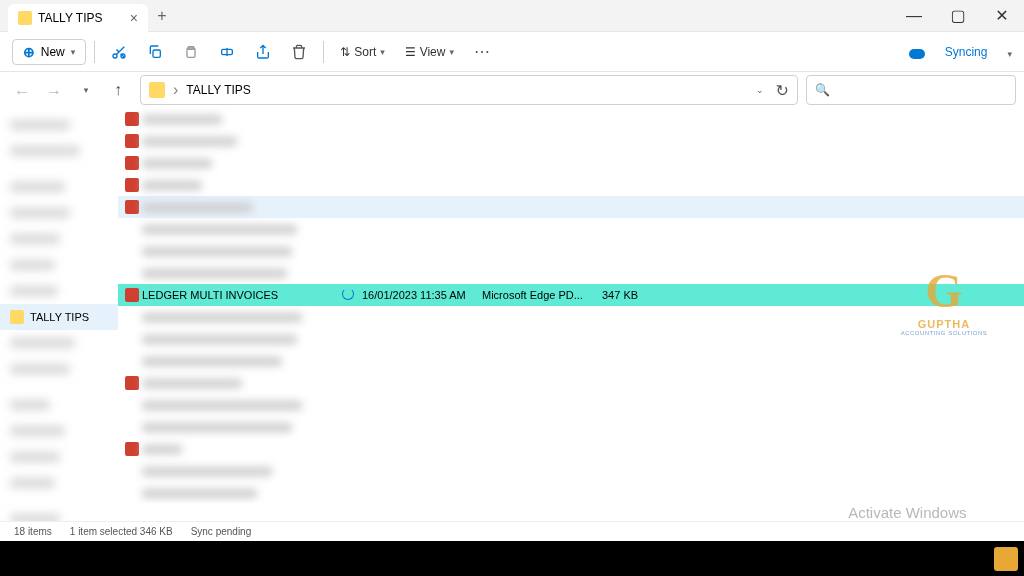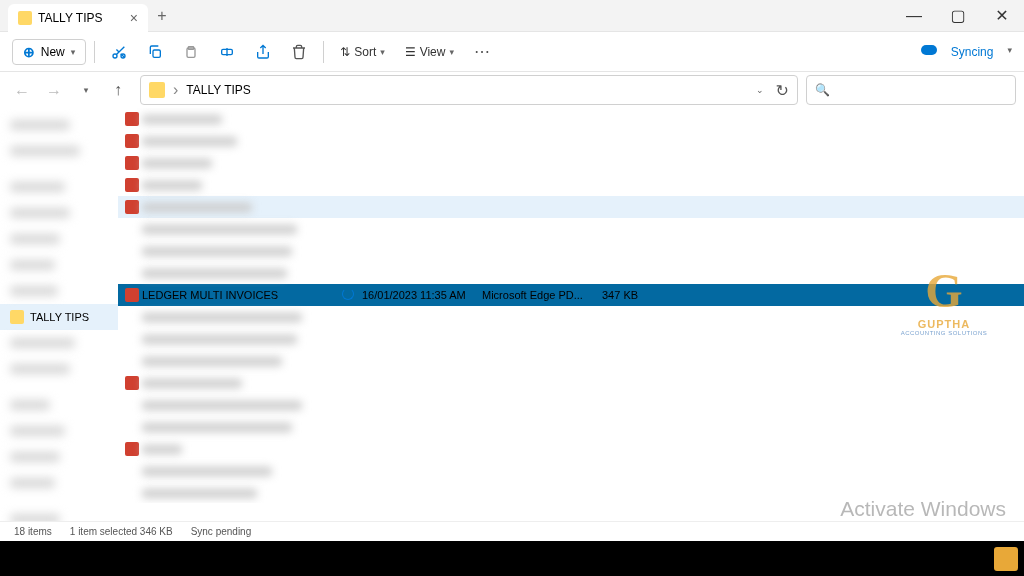--- a/index.html
+++ b/index.html
@@ -11,51 +11,51 @@
 .newtab{width:28px;height:28px;display:flex;align-items:center;justify-content:center;color:#666;font-size:16px;cursor:pointer}
 .winctrls{margin-left:auto;display:flex}
 .winbtn{width:44px;height:32px;display:flex;align-items:center;justify-content:center;color:#333;cursor:pointer}
 .toolbar{height:40px;display:flex;align-items:center;padding:0 12px;gap:4px;border-bottom:1px solid #e5e5e5}
 .newbtn{display:flex;align-items:center;gap:6px;padding:4px 10px;border:1px solid #d0d0d0;border-radius:4px;font-size:12px;cursor:pointer}
 .plus{color:#0078d4;font-size:14px;font-weight:bold}
 .tbtn{width:32px;height:32px;display:flex;align-items:center;justify-content:center;color:#555;cursor:pointer;border-radius:4px}
 .tbtn svg{width:16px;height:16px}
 .sep{width:1px;height:22px;background:#d0d0d0;margin:0 4px}
 .sortbtn,.viewbtn{display:flex;align-items:center;gap:4px;padding:4px 8px;font-size:12px;color:#333;cursor:pointer;border-radius:4px}
-.sync{margin-left:auto;display:flex;align-items:flex-start;gap:14px;color:#0078d4;font-size:12px;cursor:pointer}
+.sync{margin-left:auto;display:flex;align-items:flex-end;gap:20px;color:#0078d4;font-size:12px;cursor:pointer}
 .cloud{width:16px;height:10px;background:#0078d4;border-radius:8px;position:relative}
 .navbar{height:36px;display:flex;align-items:center;padding:0 8px;gap:4px}
 .navbtn{width:28px;height:28px;display:flex;align-items:center;justify-content:center;color:#555;cursor:pointer}
 .navbtn.dis{color:#bbb}
 .addrbar{flex:1;display:flex;align-items:center;height:30px;border:1px solid #d0d0d0;border-radius:4px;padding:0 8px;gap:6px;margin:0 4px}
 .searchbox{width:210px;height:30px;border:1px solid #d0d0d0;border-radius:4px;display:flex;align-items:center;padding:0 8px;gap:6px;color:#888;font-size:12px}
 .searchbox input{border:none;outline:none;font-size:12px;flex:1;color:#333}
 .mainarea{display:flex;height:395px}
 .sidebar{width:118px;padding:4px 0}
 .navitem{display:flex;align-items:center;height:26px;padding:0 10px;gap:6px;font-size:11px;cursor:pointer}
 .navitem.sel{background:#e5f1fb}
 .blur{filter:blur(5px);background:#d8d8d8;height:10px;border-radius:4px}
 .filearea{flex:1;position:relative;overflow:hidden}
 .filerow{display:flex;align-items:center;height:22px;font-size:11px;padding:0 4px}
-.filerow.sel{background:#0369a1}
+.filerow.sel{background:#5eead4}
 .filerow.hl{background:#e5f1fb}
 .col-ico{width:20px;display:flex;justify-content:center}
 .col-name{width:200px;display:flex;align-items:center}
 .col-sync{width:20px}
 .col-date{width:120px}
 .col-type{width:120px}
 .col-size{width:50px;}
 .pdf-ico{width:14px;height:14px;background:#d04030;border-radius:2px}
 .blurtxt{filter:blur(4px);color:#888;background:#ccc;height:9px;border-radius:3px}
 .logo{position:absolute;right:30px;top:155px;width:100px;text-align:center;opacity:0.8}
 .logo-g{font-size:48px;font-weight:bold;color:#e8a838;font-family:Georgia,serif;position:relative}
 .logo-txt{font-size:11px;font-weight:bold;color:#e8a838;letter-spacing:1px}
 .logo-sub{font-size:6px;color:#5a8cc4;letter-spacing:0.5px}
 .activate{position:absolute;right:18px;bottom:44px;text-align:left;color:#b8b8b8}
-.activate-t{font-size:21px}
+.activate-t{font-size:15px}
 .activate-s{font-size:10px}
 .statusbar{position:absolute;bottom:35px;left:0;right:0;height:20px;display:flex;align-items:center;padding:0 14px;gap:18px;font-size:10px;color:#555;background:#fff;border-top:1px solid #eee}
 .footer{position:absolute;bottom:0;left:0;right:0;height:35px;background:#000;color:#fff;display:flex;align-items:center;justify-content:center;font-size:17px;font-family:Georgia,serif}
 .footer-ico{position:absolute;right:6px;width:24px;height:24px;background:#e8a838;border-radius:3px}
 .syncicon{width:12px;height:12px;border:1.5px solid #0078d4;border-radius:50%;border-top-color:transparent;display:inline-block}
 .chev{font-size:9px;color:#666}
 </style>
 </head>
 <body>
 

